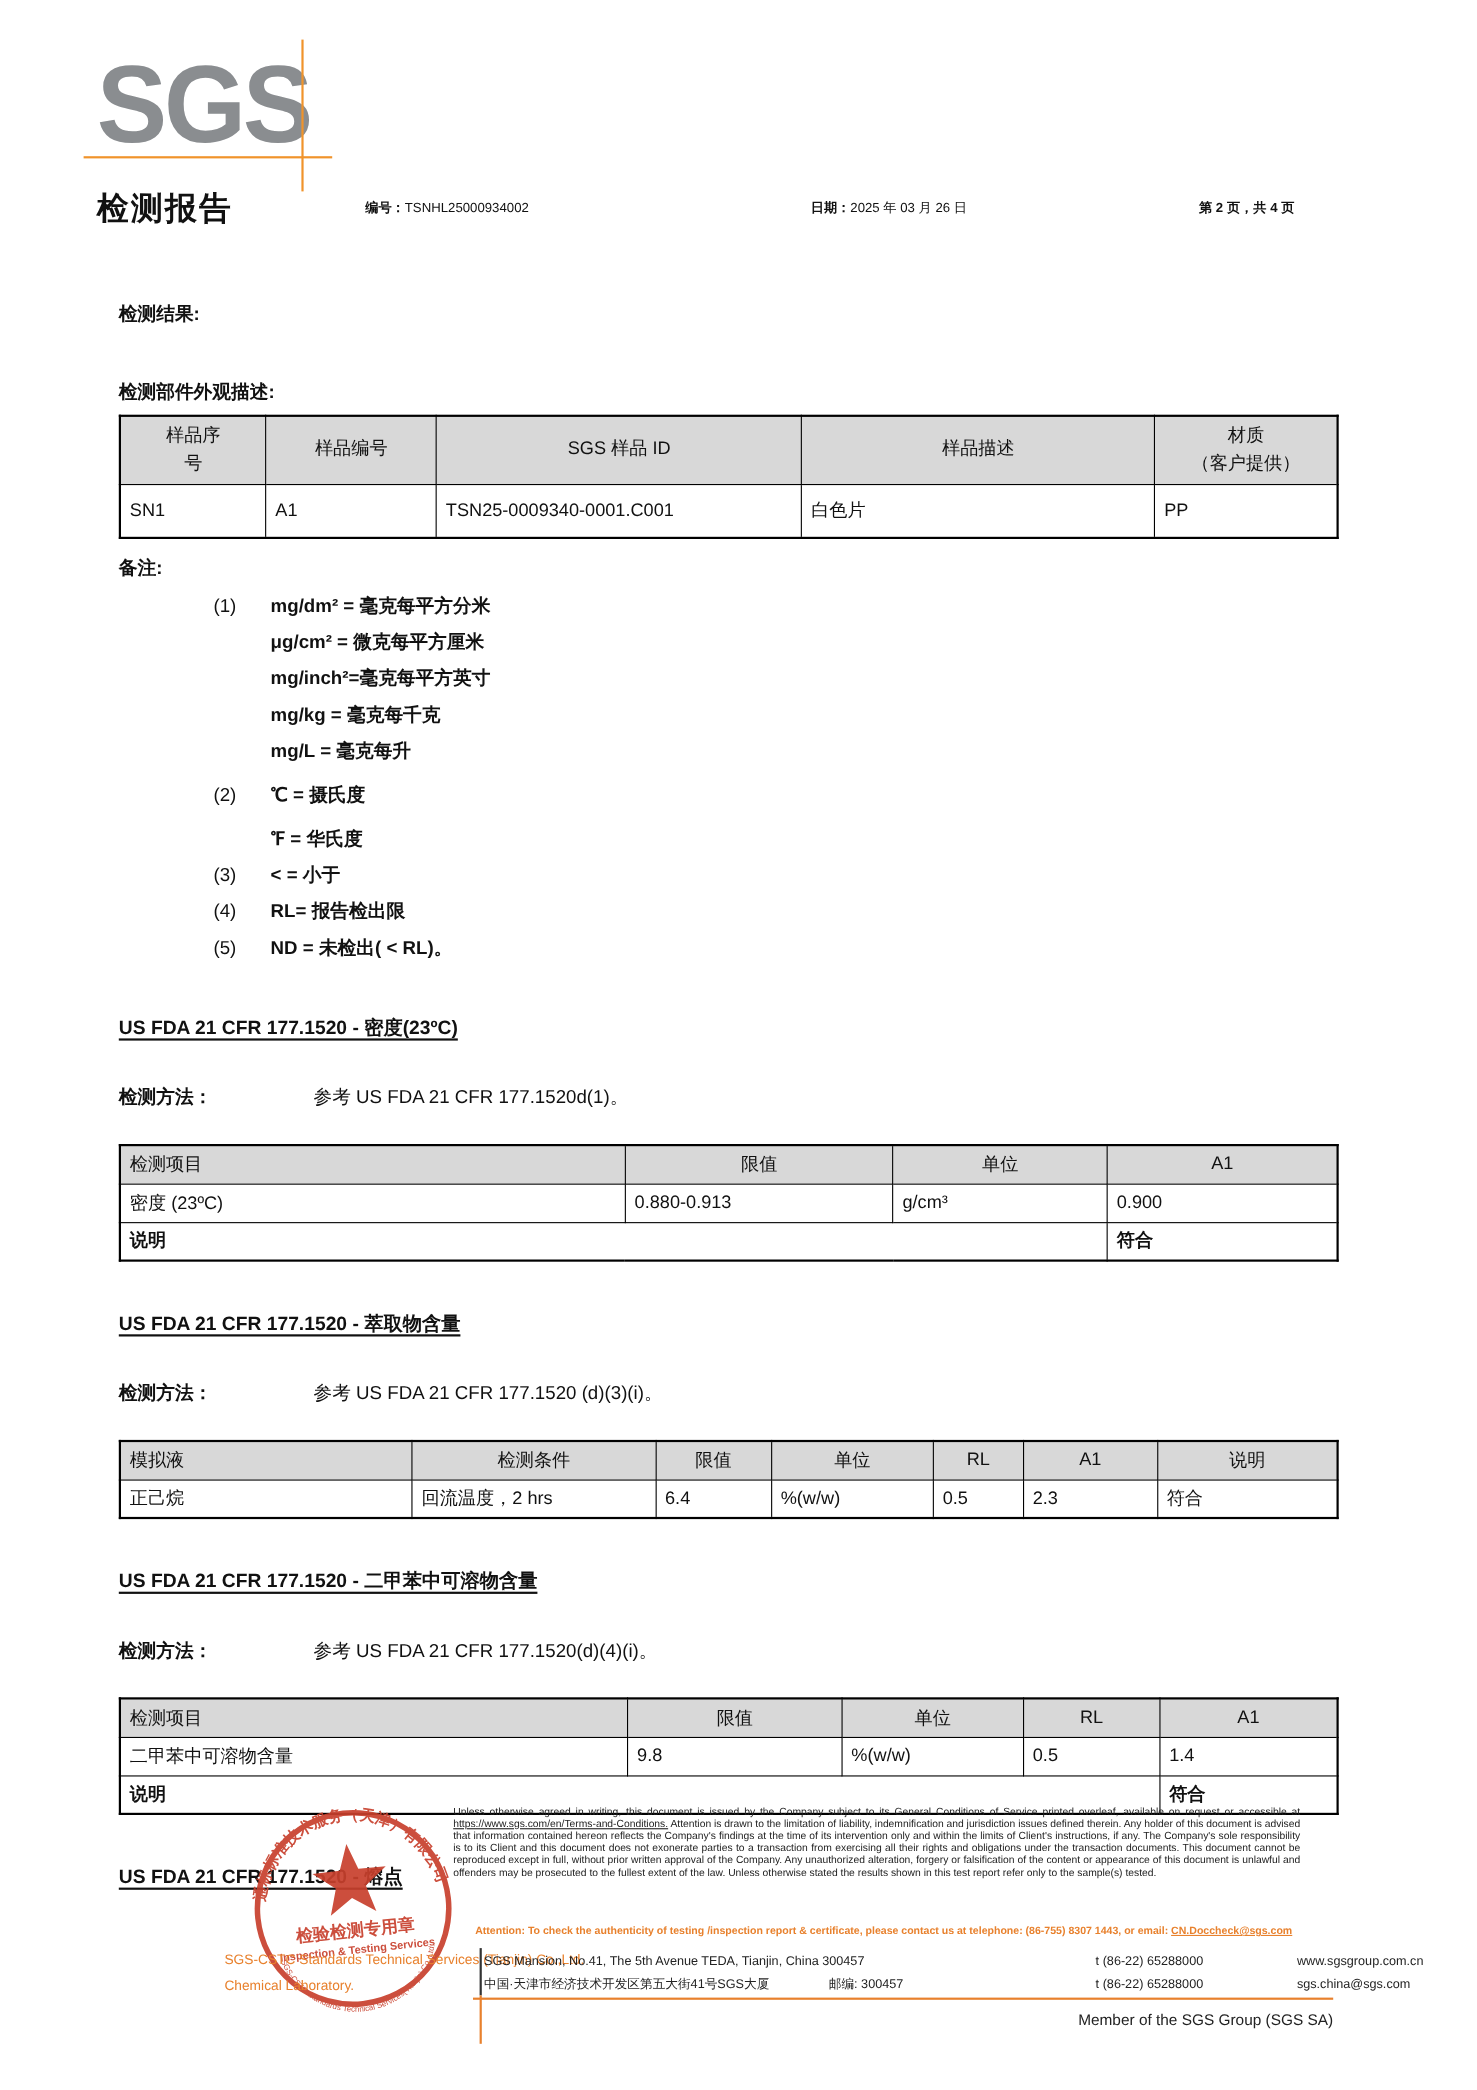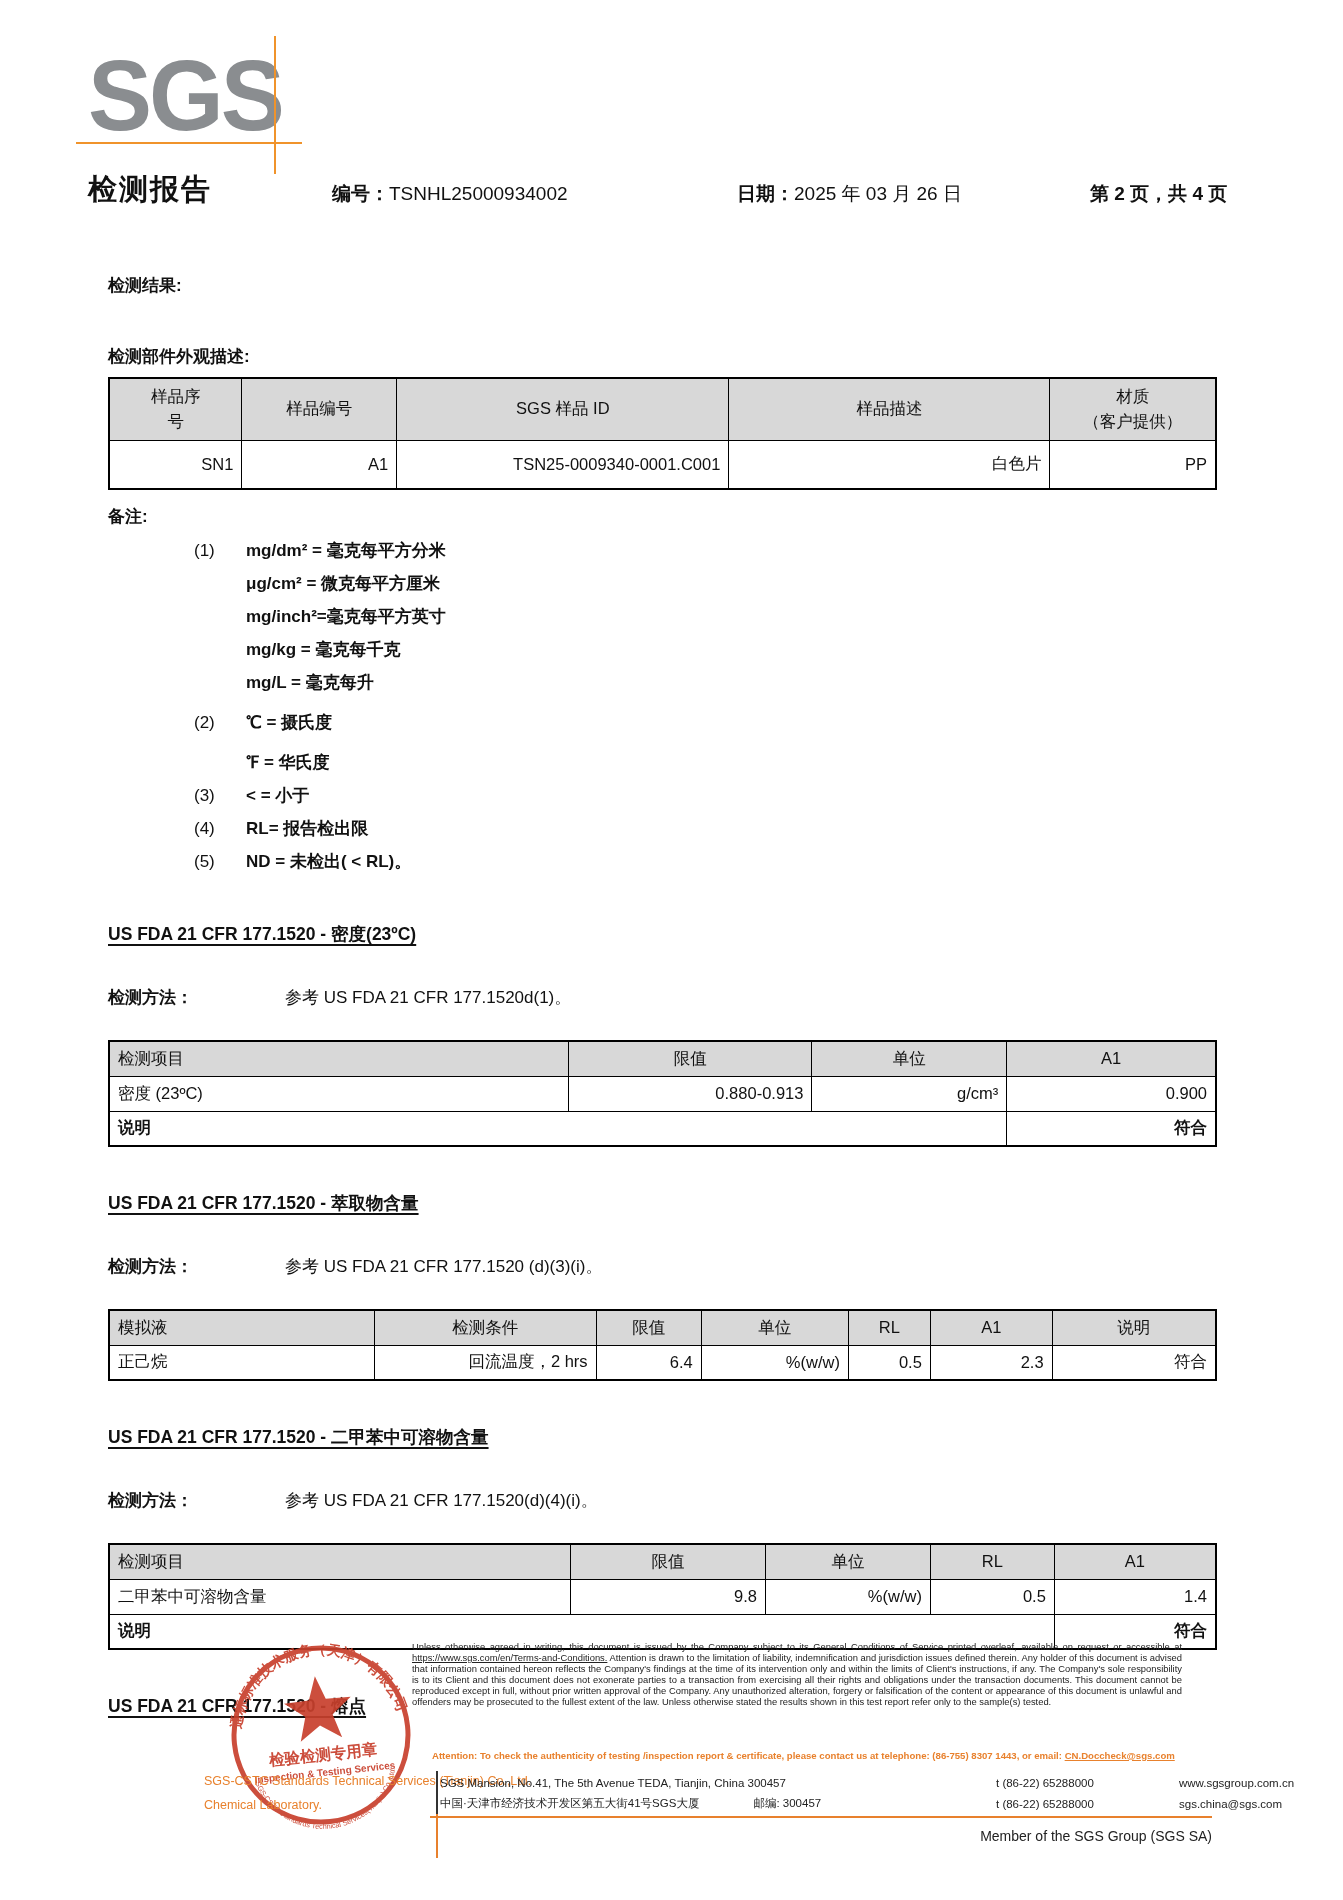--- a/index.html
+++ b/index.html
@@ -9,37 +9,37 @@
 
   
   .logo-block { position:absolute; left:88px; top:28px; width:320px; height:150px; }
   .logo-text { position:absolute; left:0; top:20px; font-size:96px; font-weight:800; letter-spacing:-3px; color:#8a8d90; line-height:1; transform:scaleY(1.04); }
   .logo-vline { position:absolute; left:186px; top:8px; width:2px; height:138px; background:#f0932b; }
   .logo-hline { position:absolute; left:-12px; top:114px; width:226px; height:2px; background:#f0932b; }
 
   
   .doc-header { position:absolute; left:88px; top:168px; width:1240px; height:50px; }
   .doc-title { position:absolute; left:0; top:2px; font-size:29px; font-weight:bold; letter-spacing:2px; }
-  .hdr-item { position:absolute; top:13px; font-size:19px; white-space:nowrap; }
+  .hdr-item { position:absolute; top:13px; font-size:12px; white-space:nowrap; }
   .hdr-label { font-weight:bold; }
   .hdr-no { left:244px; }
   .hdr-date { left:649px; }
   .hdr-page { left:1002px; font-weight:bold; }
 
   
   .content { position:absolute; left:108px; top:272px; width:1109px; }
   .blk-label { font-size:17px; font-weight:bold; }
   .results-label { margin-top:2px; }
   .appearance-label { margin-top:48px; margin-bottom:9px; }
 
   table { border-collapse:collapse; width:100%; table-layout:fixed; font-size:16.5px; }
   table { border:2.5px solid #000; }
   th, td { border:1.8px solid #000; padding:2px 8px; font-weight:normal; }
   thead th { background:#d8d8d8; text-align:center; vertical-align:middle; }
-  td { text-align:right; vertical-align:middle; }
+  td { text-align:left; vertical-align:middle; }
   .preline { white-space:pre-line; }
   .sample-table th { height:62px; line-height:1.55; }
   .sample-table td { height:49px; }
   .r-table th { height:35px; }
   .r-table td { height:35px; }
   .cell-left { text-align:left; }
   .note-row td { font-weight:bold; }
   .note-row .cell-left { font-weight:bold; }
 
   

